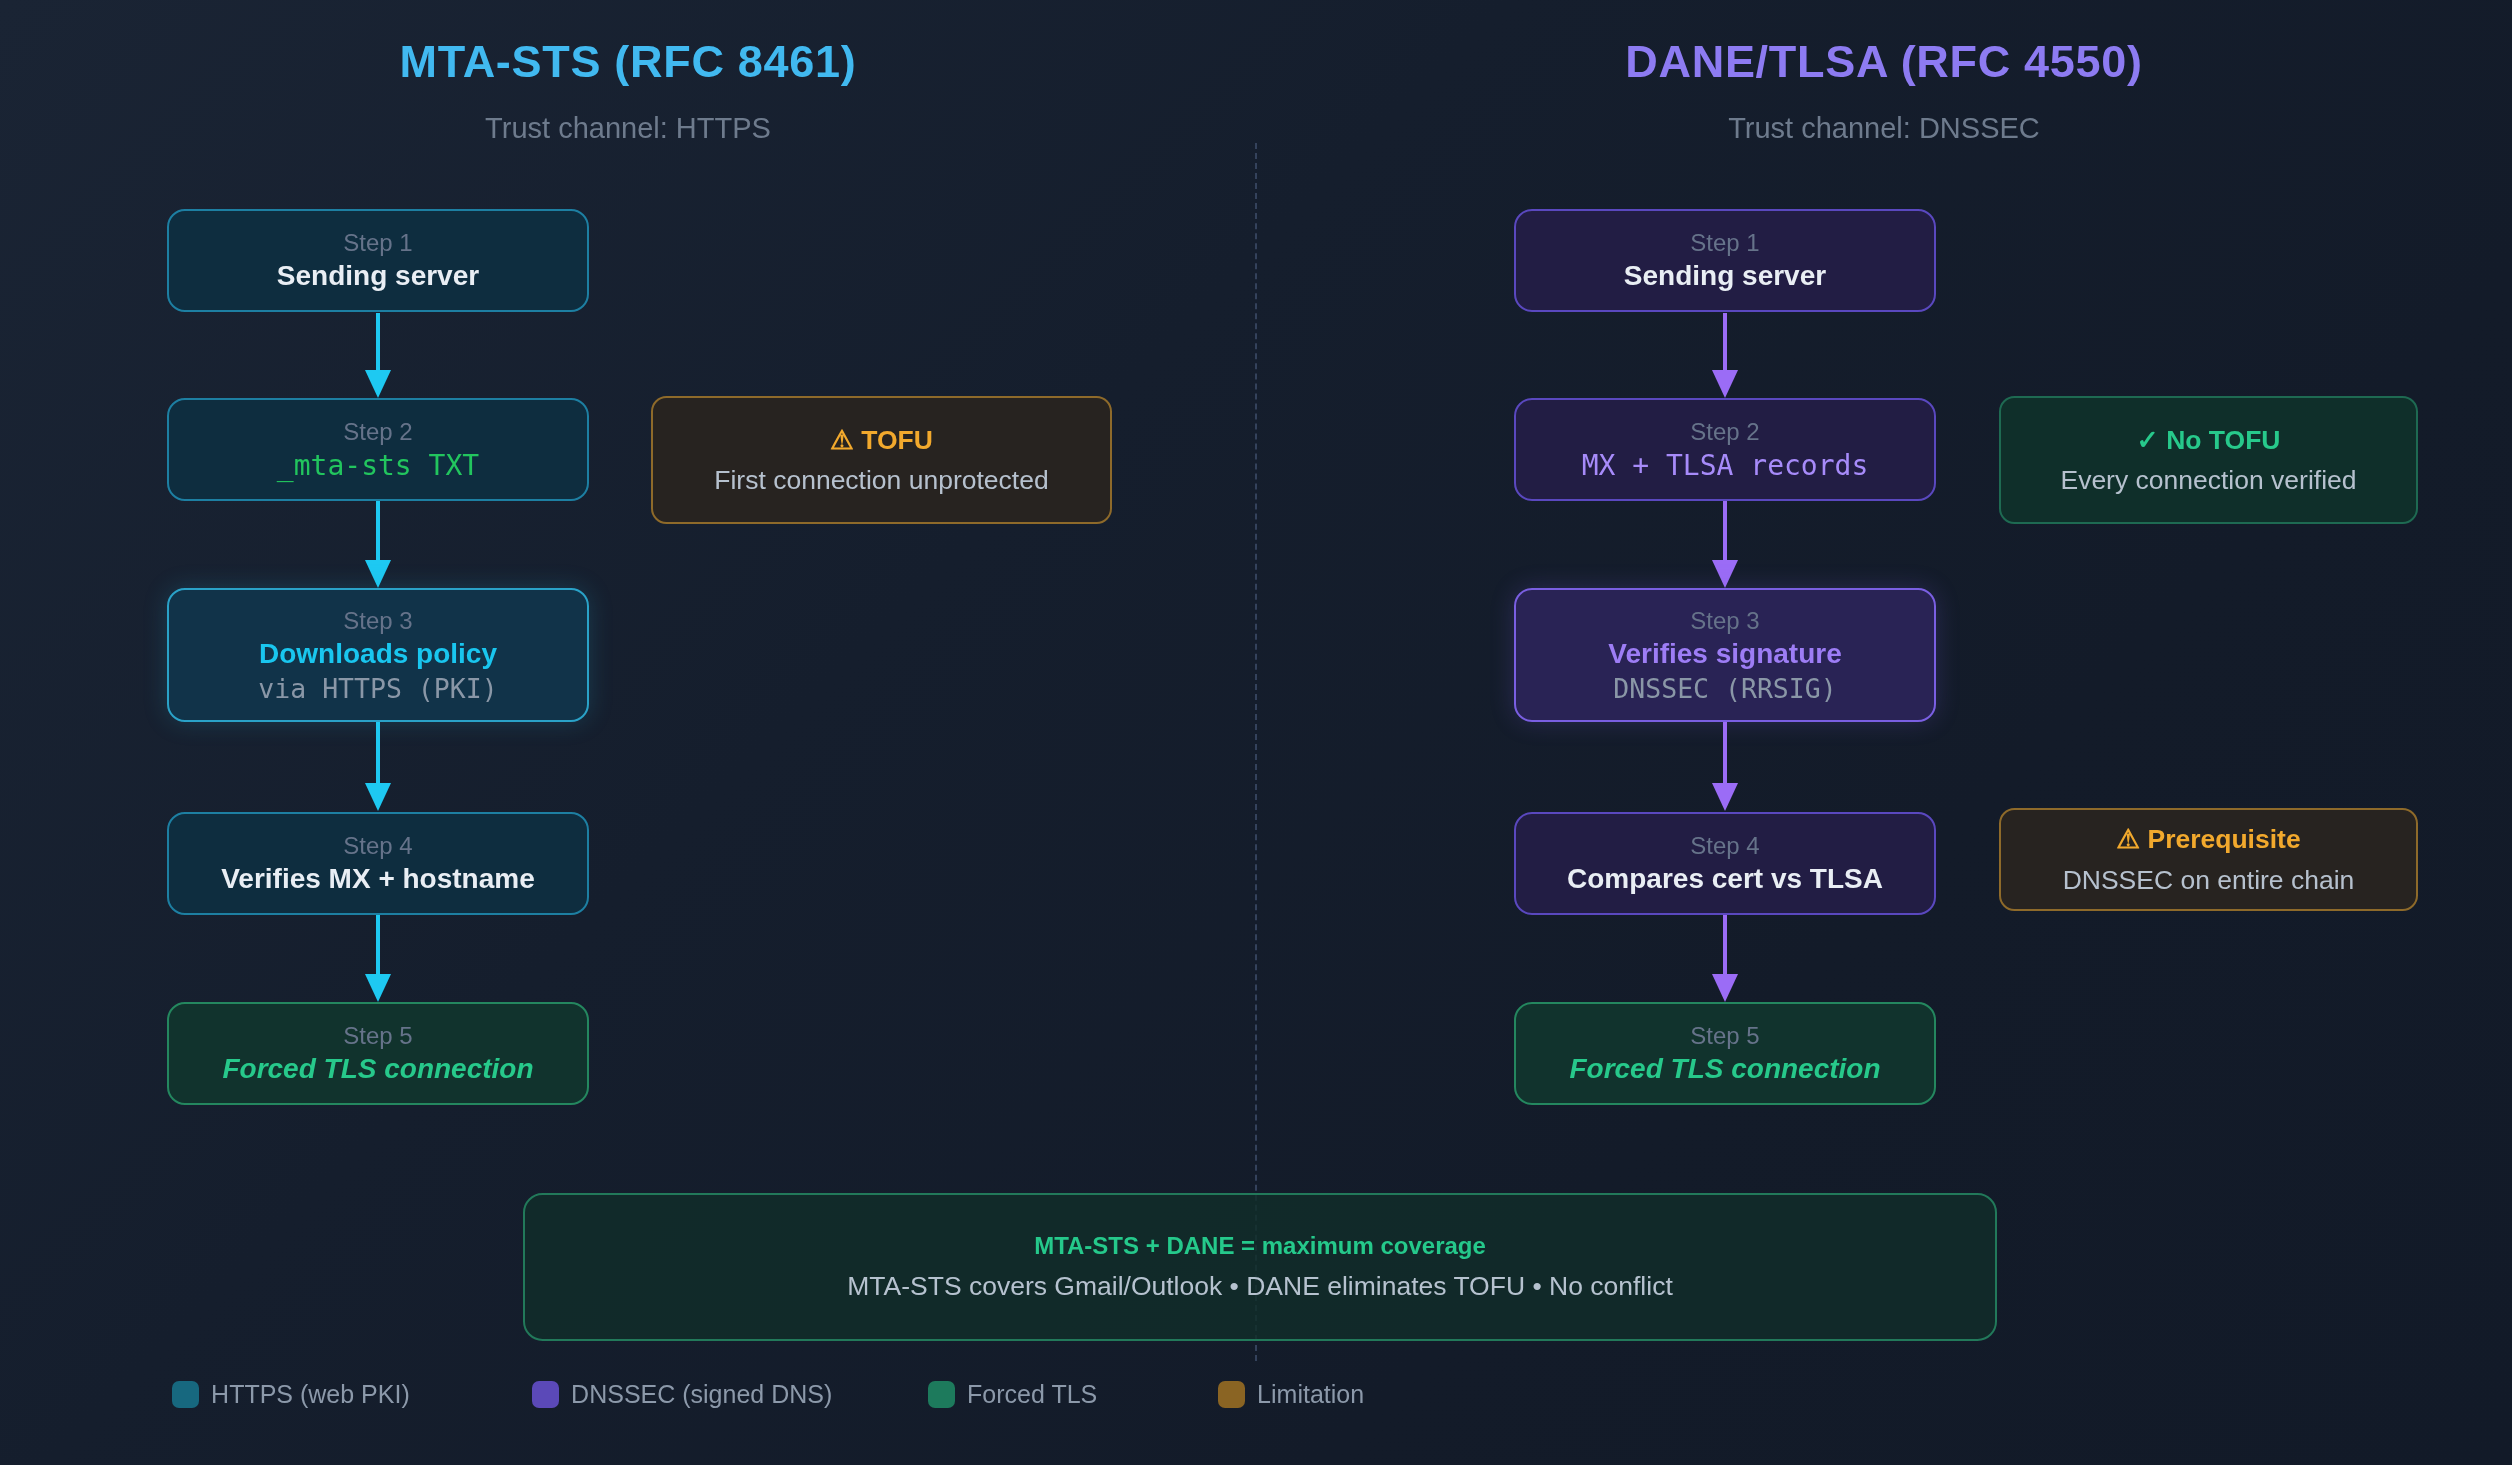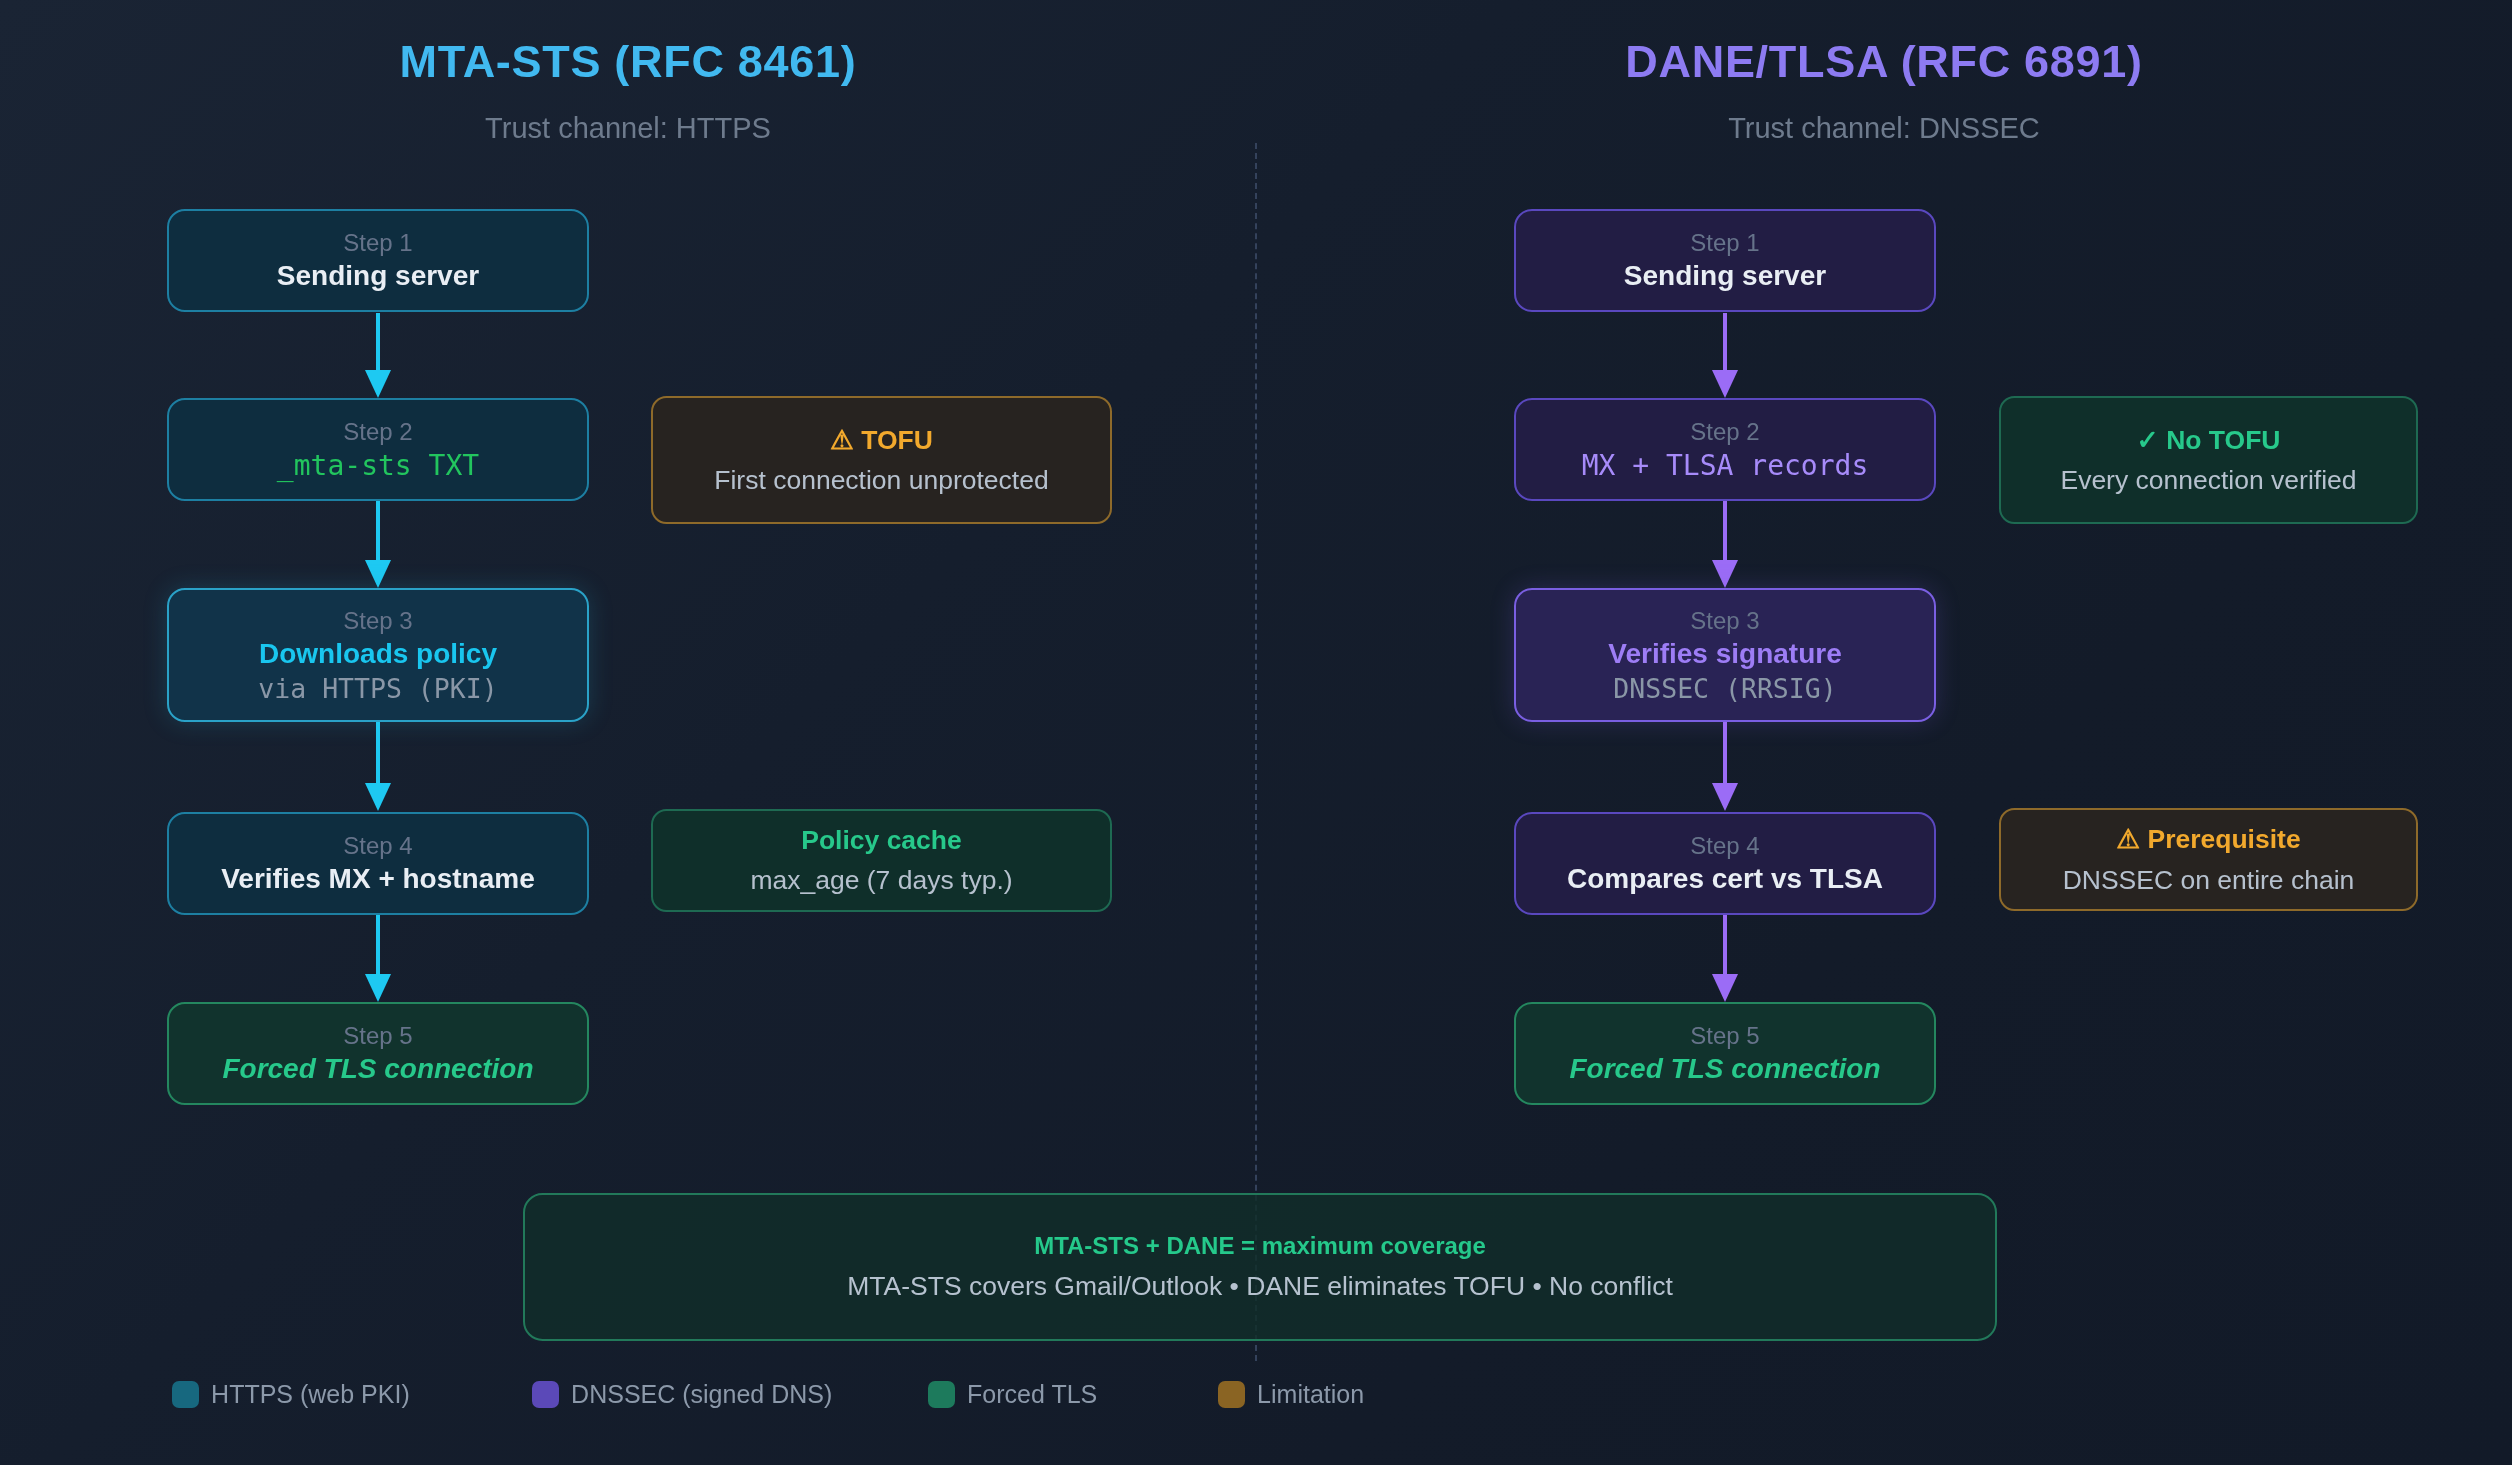--- a/index.html
+++ b/index.html
@@ -73,21 +73,21 @@
 </head>
 <body>
 
 <div class="canvas">
 
   <div class="divider"></div>
 
   <div class="col-title left">MTA-STS (RFC 8461)</div>
   <div class="col-subtitle left">Trust channel: HTTPS</div>
 
-  <div class="col-title right">DANE/TLSA (RFC 6891)</div>
+  <div class="col-title right">DANE/TLSA (RFC 4550)</div>
   <div class="col-subtitle right">Trust channel: DNSSEC</div>
 
   <div class="step-box box-cyan" style="left:167px;top:209px;width:422px;height:103px;">
     <div class="step-label">Step 1</div>
     <div class="step-title">Sending server</div>
   </div>
   <div class="arrow arrow-cyan" style="left:364px;top:313px;height:85px;">
     <div class="arrow-line"></div>
     <div class="arrow-head"></div>
   </div>
@@ -121,24 +121,20 @@
     <div class="step-title green">Forced TLS connection</div>
   </div>
 
   <div class="note-box note-amber" style="left:651px;top:396px;width:461px;height:128px;">
     <div class="note-title">
       <span>⚠</span>
       <span>TOFU</span>
     </div>
     <div class="note-body">First connection unprotected</div>
   </div>
-  <div class="note-box note-greenbg" style="left:651px;top:809px;width:461px;height:103px;">
-    <div class="note-title">Policy cache</div>
-    <div class="note-body">max_age (7 days typ.)</div>
-  </div>
 
   <div class="step-box box-purple" style="left:1514px;top:209px;width:422px;height:103px;">
     <div class="step-label">Step 1</div>
     <div class="step-title">Sending server</div>
   </div>
   <div class="arrow arrow-purple" style="left:1711px;top:313px;height:85px;">
     <div class="arrow-line"></div>
     <div class="arrow-head"></div>
   </div>
   <div class="step-box box-purple" style="left:1514px;top:398px;width:422px;height:103px;">

